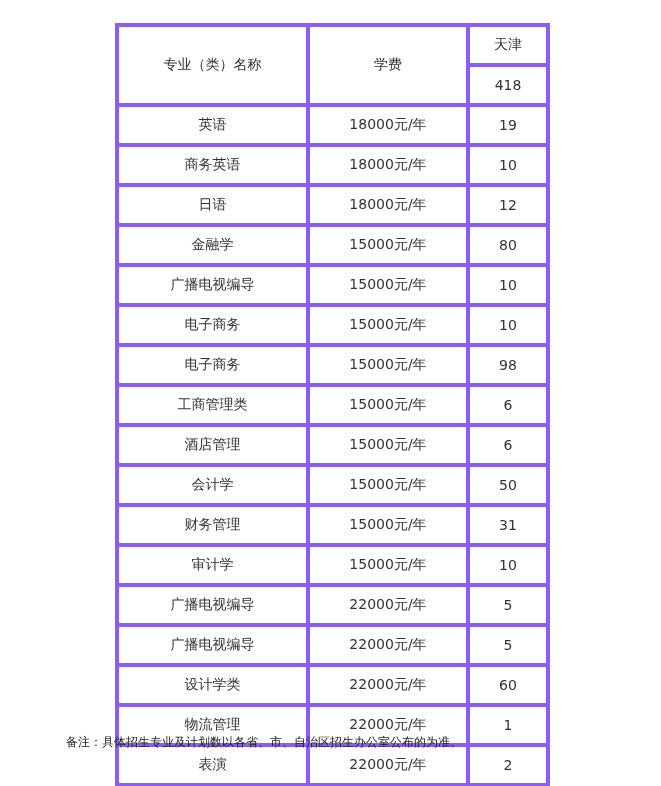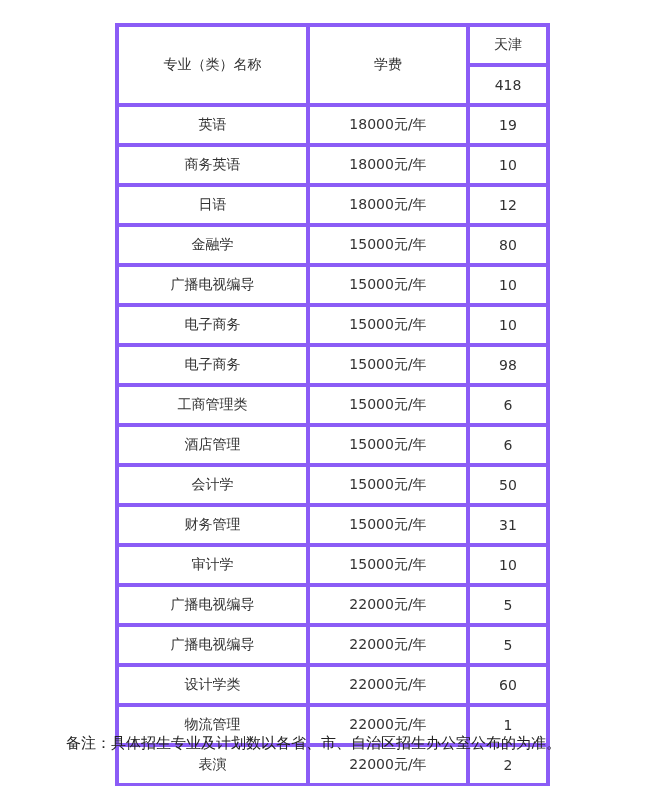--- a/index.html
+++ b/index.html
@@ -1,20 +1,20 @@
 <!DOCTYPE html>
 <html><head>
 <meta charset="utf-8">
 <style>
   html, body { margin: 0; padding: 0; background: #ffffff; }
   body { width: 661px; height: 786px; position: relative; font-family: "DejaVu Sans", "Liberation Sans", sans-serif; color: #333333; }
   table.plan { position: absolute; left: 115px; top: 23px; border-collapse: collapse; table-layout: fixed; width: 431px; }
   table.plan td { border: 4px solid #8b5cf6; text-align: center; vertical-align: middle; font-size: 14px; height: 36px; padding: 0; color: #333; }
   col.c1 { width: 191px; } col.c2 { width: 160px; } col.c3 { width: 80px; }
-  .note { position: absolute; left: 66px; top: 734px; font-size: 15px; color: #222; white-space: nowrap; font-family: Liberation Mono, monospace; }
+  .note { position: absolute; left: 66px; top: 734px; font-size: 12px; color: #222; white-space: nowrap; font-family: Liberation Mono, monospace; }
 </style>
 </head>
 <body>
 
 <table class="plan">
   <colgroup>
       <col class="c1">
       <col class="c2">
       <col class="c3">
     </colgroup>

